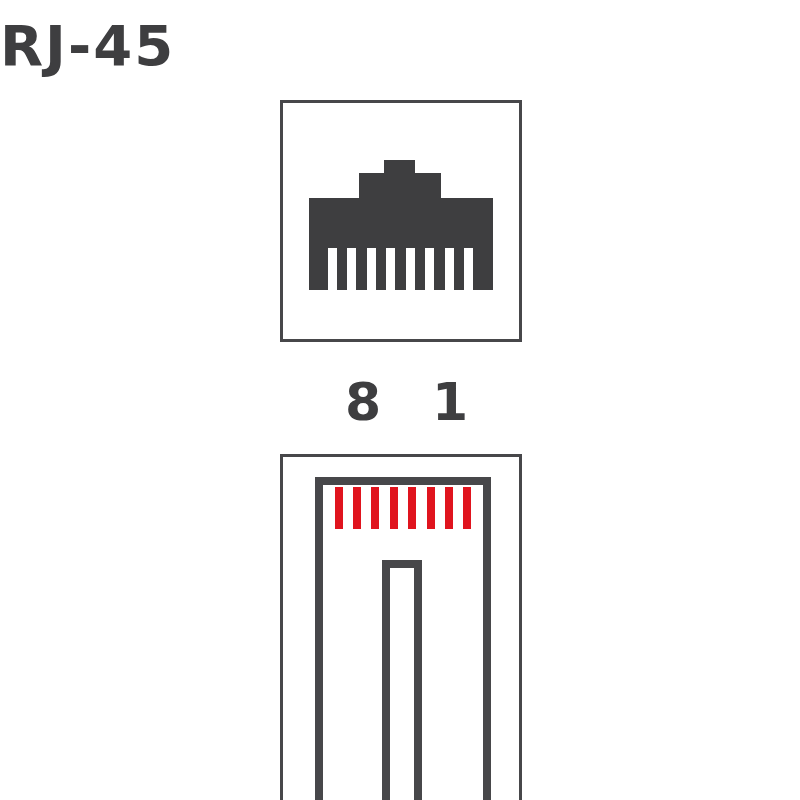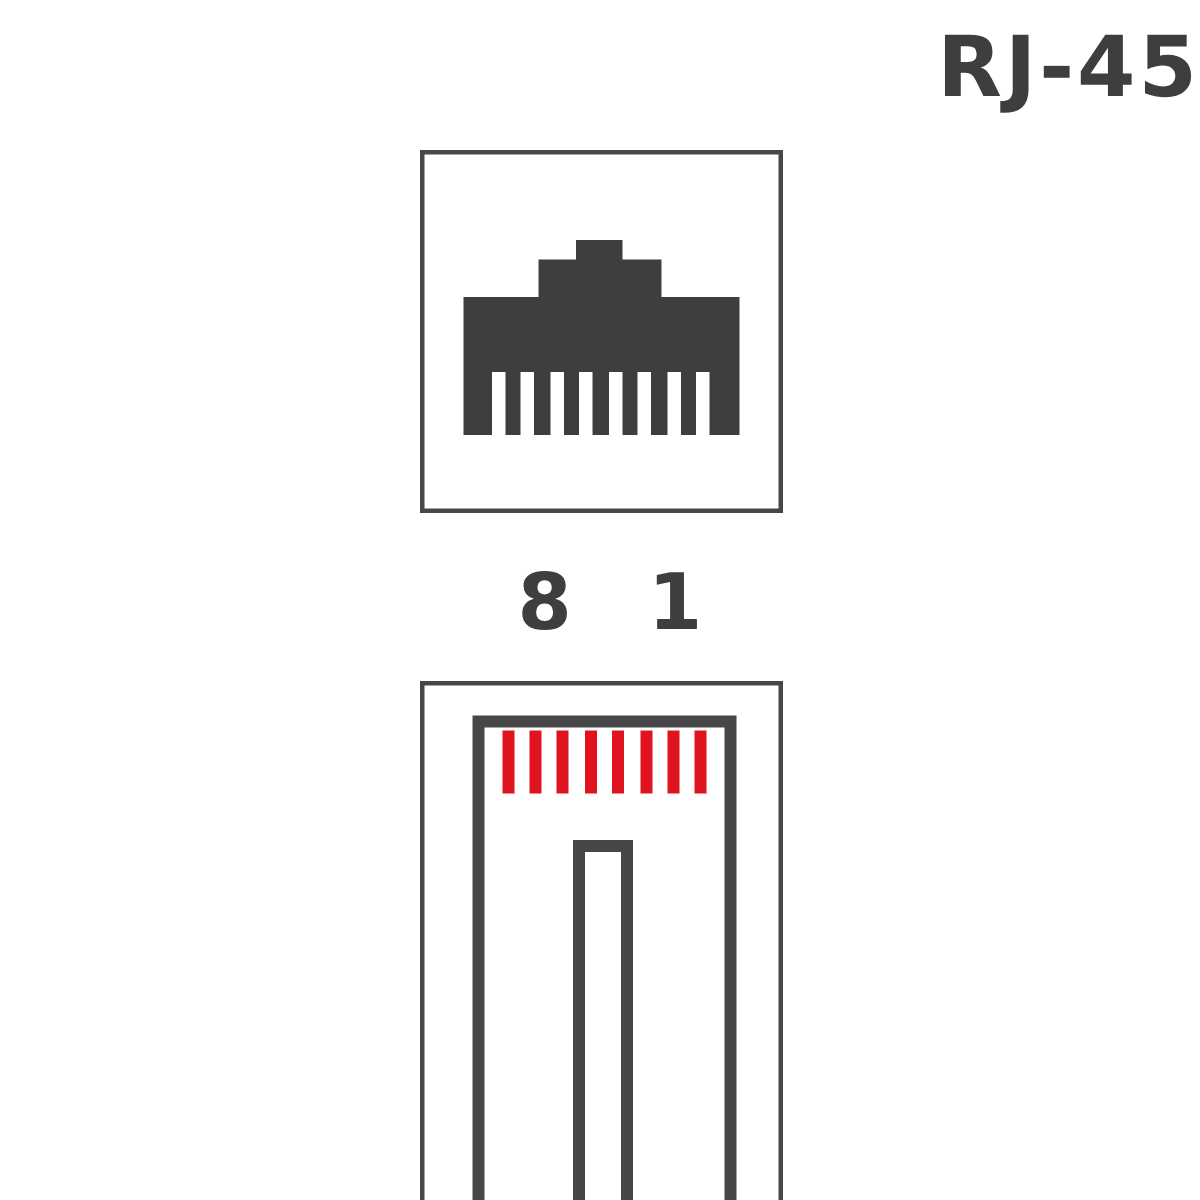--- a/index.html
+++ b/index.html
@@ -12,21 +12,21 @@
       height: 800px;
       position: relative;
       overflow: hidden;
       font-family: "DejaVu Sans", sans-serif;
     }
     .title {
       position: absolute;
       left: 0;
       top: 14px;
       width: 800px;
-      text-align: right;
+      text-align: left;
       font-family: "DejaVu Sans", sans-serif;
       font-weight: bold;
       font-size: 56px;
       letter-spacing: 2px;
       line-height: 64px;
       color: #3e3e40;
     }
     .socket-box {
       position: absolute;
       left: 280px;

